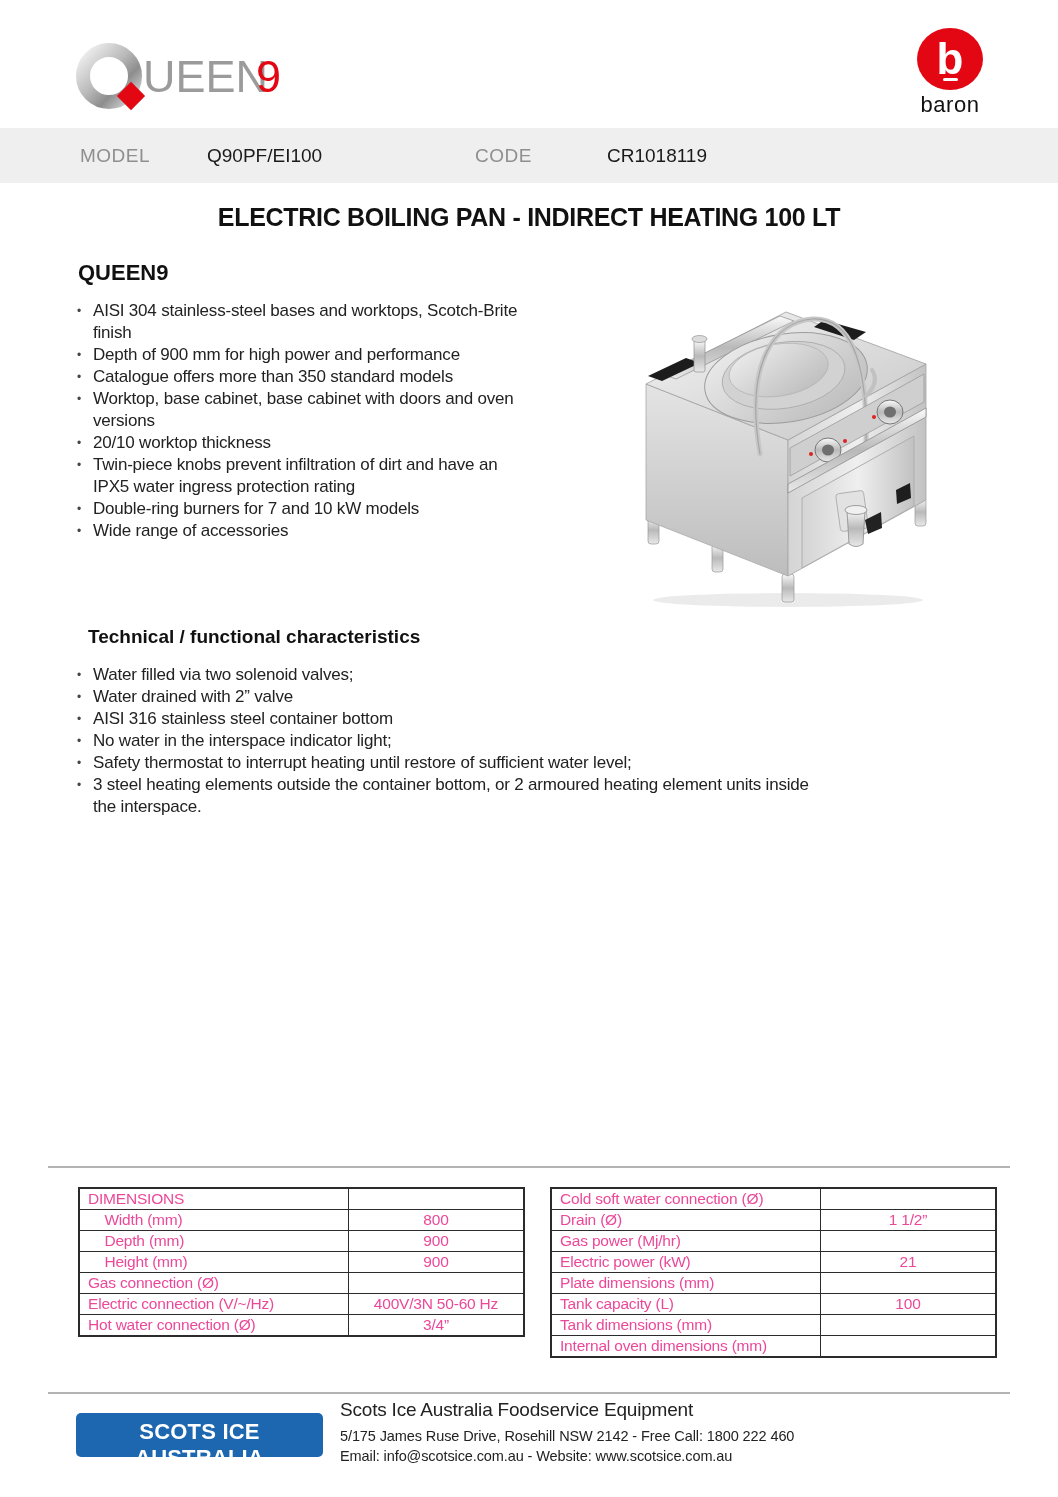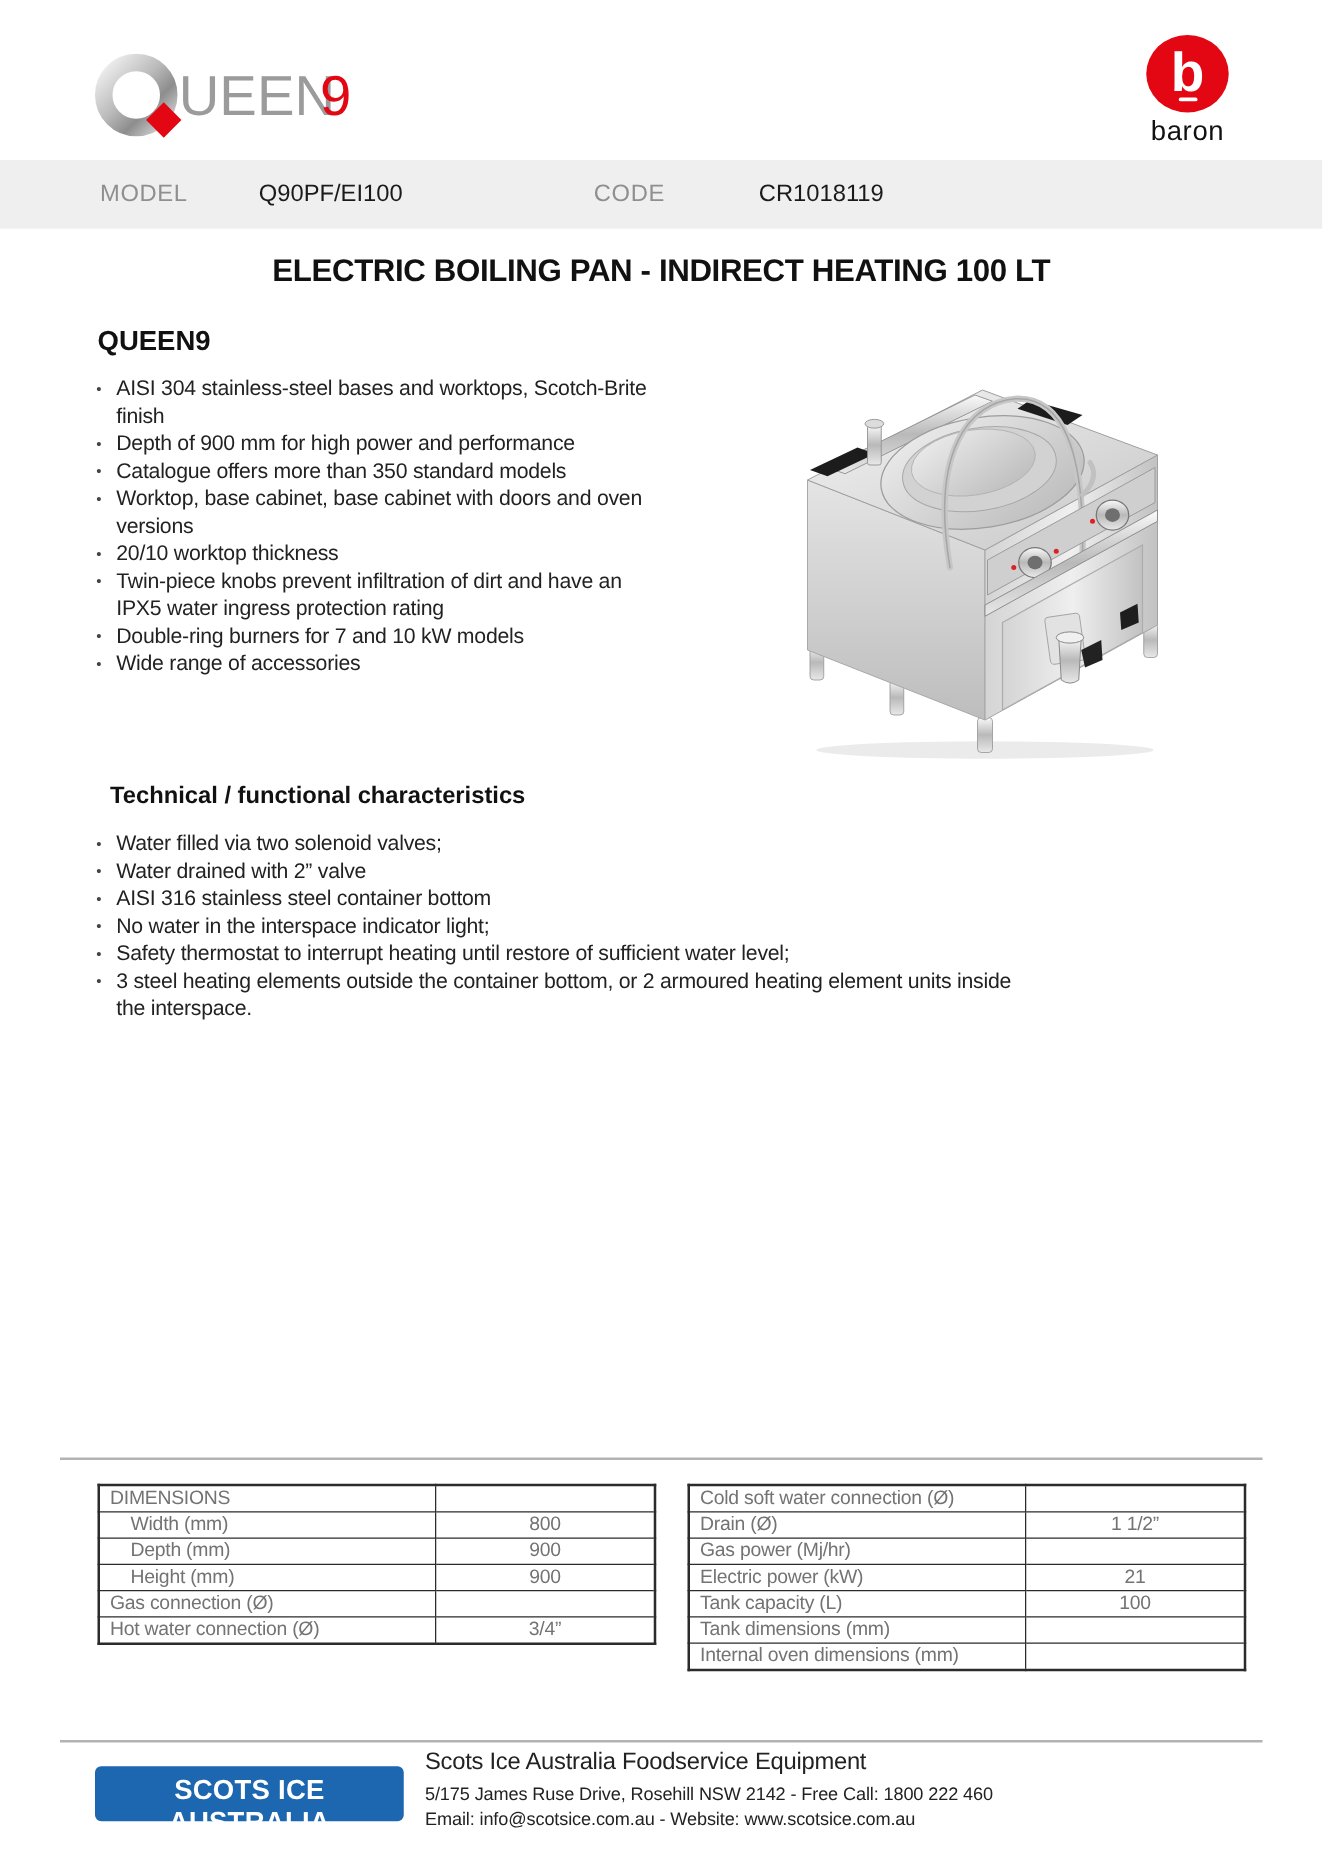--- a/index.html
+++ b/index.html
@@ -38,21 +38,21 @@
   .series-list{left:75px;top:300px;width:460px;}
   .tech-list{left:75px;top:664px;width:750px;}
 
   .product-figure{position:absolute;left:628px;top:276px;width:315px;height:332px;}
 
   .rule{position:absolute;left:48px;width:962px;height:2px;background:#b3b3b3;}
   .rule-tables{top:1166px;}
   .rule-footer{top:1392px;}
 
   table.spec{position:absolute;border-collapse:collapse;border:2px solid #2b2b2b;
-             font-size:15.5px;color:#737373;letter-spacing:-0.2px;}
+             font-size:15.5px;color:#ec4899;letter-spacing:-0.2px;}
   table.spec td{border:1px solid #2b2b2b;padding:0 8px;height:20px;line-height:20px;white-space:nowrap;}
   table.spec td.lbl{width:252px;text-align:left;}
   table.spec td.val{width:158px;text-align:center;}
   .spec-left{left:78px;top:1187px;}
   .spec-right{left:550px;top:1187px;}
 
   .footer-badge{position:absolute;left:76px;top:1413px;width:247px;height:44px;
                 background:#1c67af;border-radius:5px;color:#fff;text-align:center;}
   .badge-line1{font-size:22px;font-weight:700;margin-top:6px;letter-spacing:0.2px;}
   .badge-line2{font-size:11px;letter-spacing:3px;margin-top:1px;}
@@ -218,20 +218,24 @@
         </tr>
       <tr>
           <td class="lbl">&nbsp;&nbsp;&nbsp;&nbsp;Height (mm)</td>
           <td class="val">900</td>
         </tr>
       <tr>
           <td class="lbl">Gas connection (Ø)</td>
           <td class="val"></td>
         </tr>
       <tr>
+          <td class="lbl">Electric connection (V/~/Hz)</td>
+          <td class="val">400V/3N 50-60 Hz</td>
+        </tr>
+      <tr>
           <td class="lbl">Hot water connection (Ø)</td>
           <td class="val">3/4”</td>
         </tr>
     </tbody>
   </table>
 
   <table class="spec spec-right">
     <tbody>
       <tr>
           <td class="lbl">Cold soft water connection (Ø)</td>
@@ -241,20 +245,24 @@
           <td class="lbl">Drain (Ø)</td>
           <td class="val">1 1/2”</td>
         </tr>
       <tr>
           <td class="lbl">Gas power (Mj/hr)</td>
           <td class="val"></td>
         </tr>
       <tr>
           <td class="lbl">Electric power (kW)</td>
           <td class="val">21</td>
+        </tr>
+      <tr>
+          <td class="lbl">Plate dimensions (mm)</td>
+          <td class="val"></td>
         </tr>
       <tr>
           <td class="lbl">Tank capacity (L)</td>
           <td class="val">100</td>
         </tr>
       <tr>
           <td class="lbl">Tank dimensions (mm)</td>
           <td class="val"></td>
         </tr>
       <tr>

